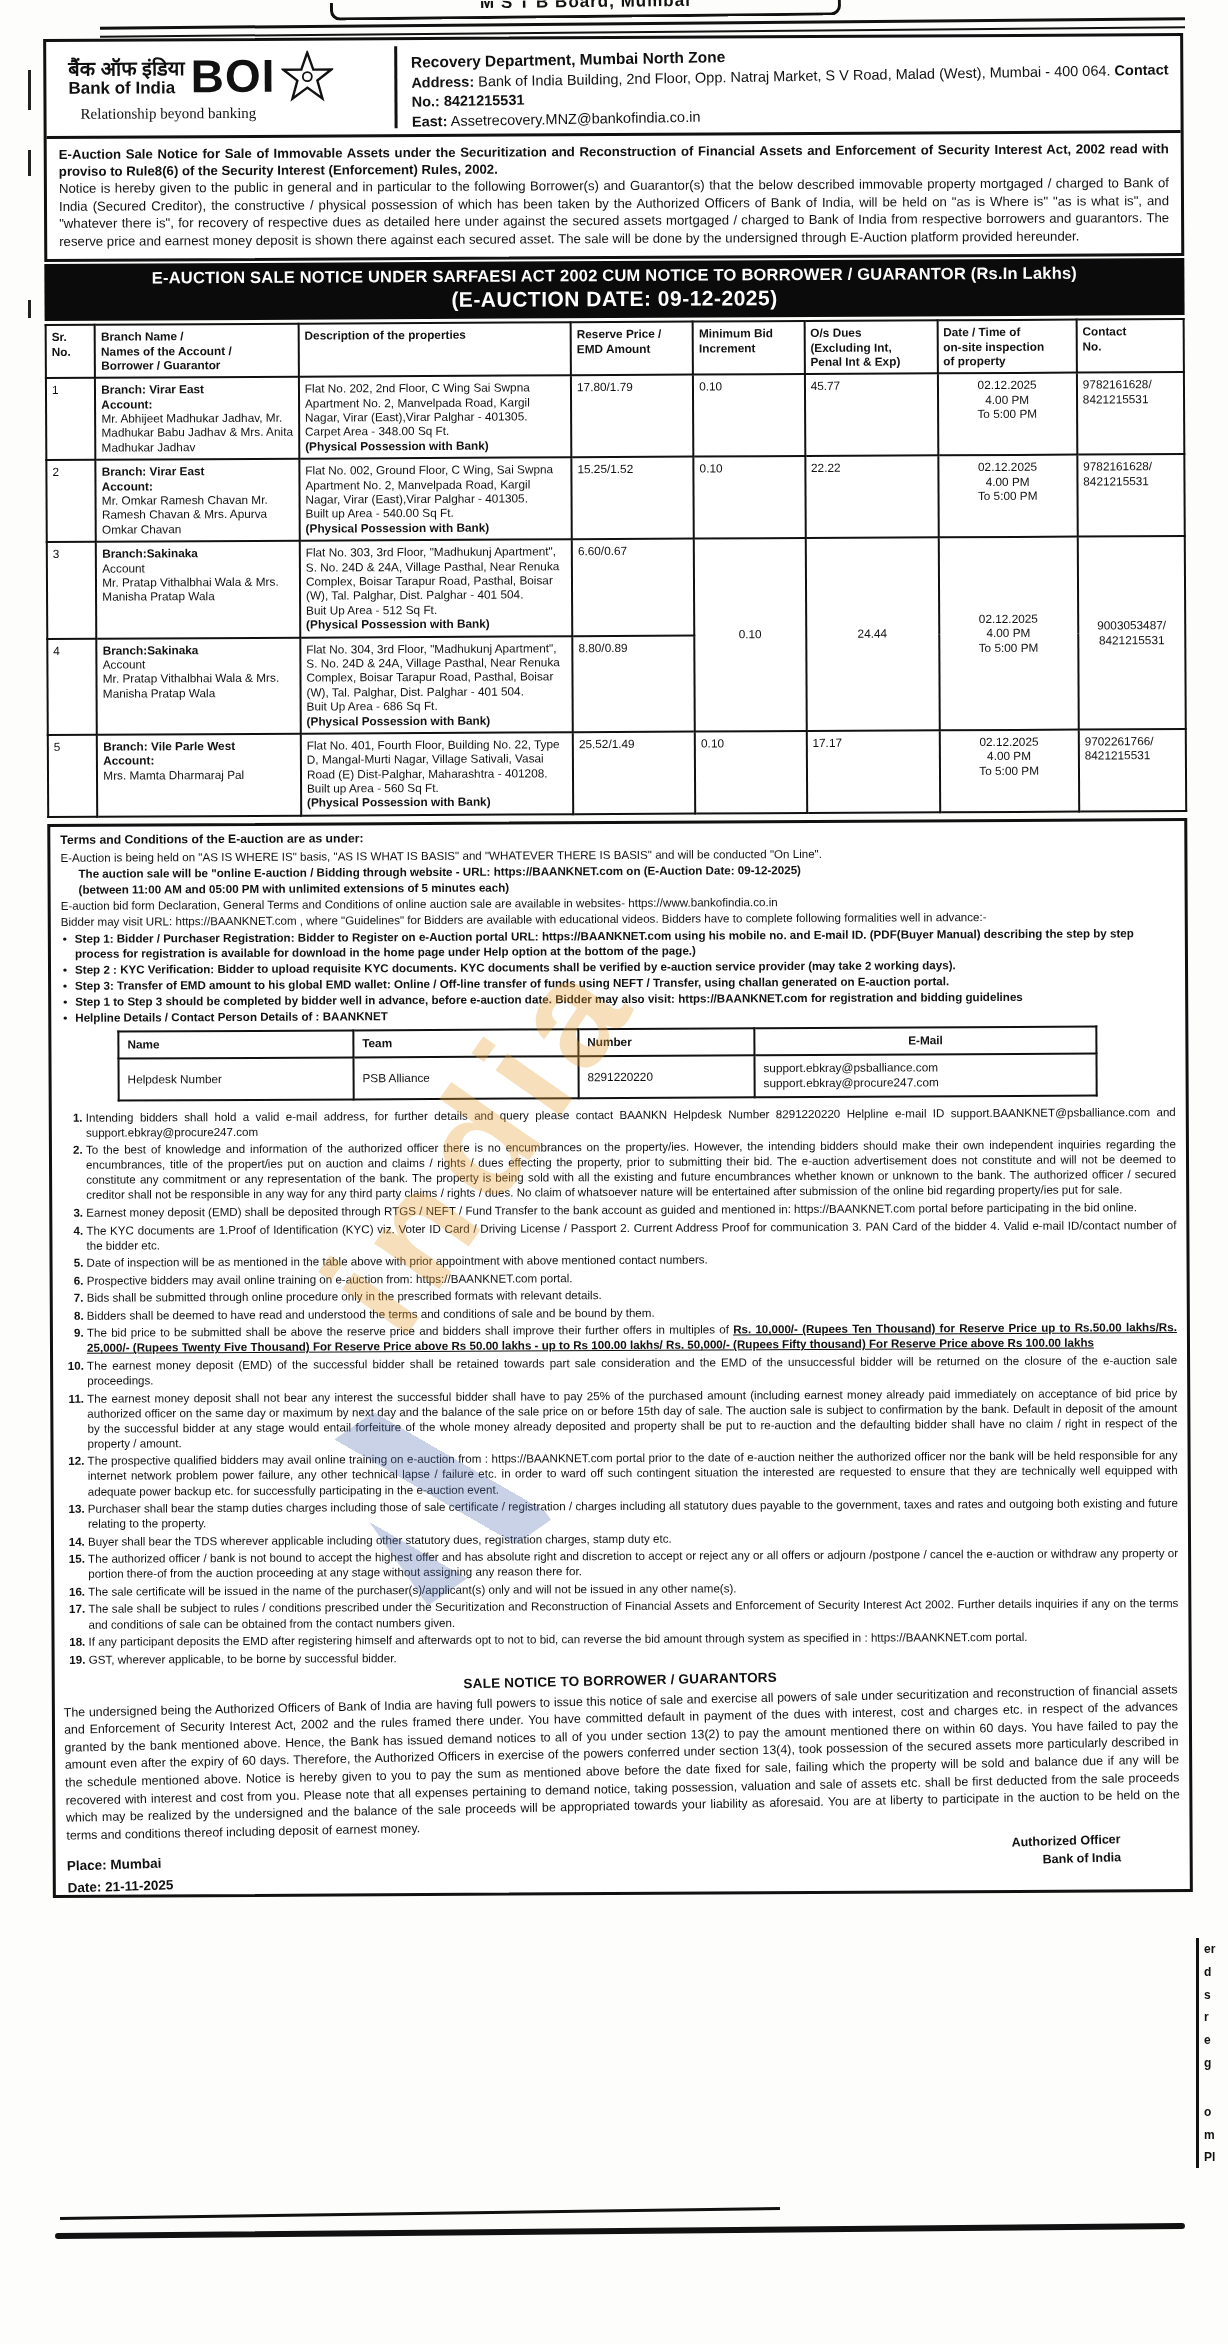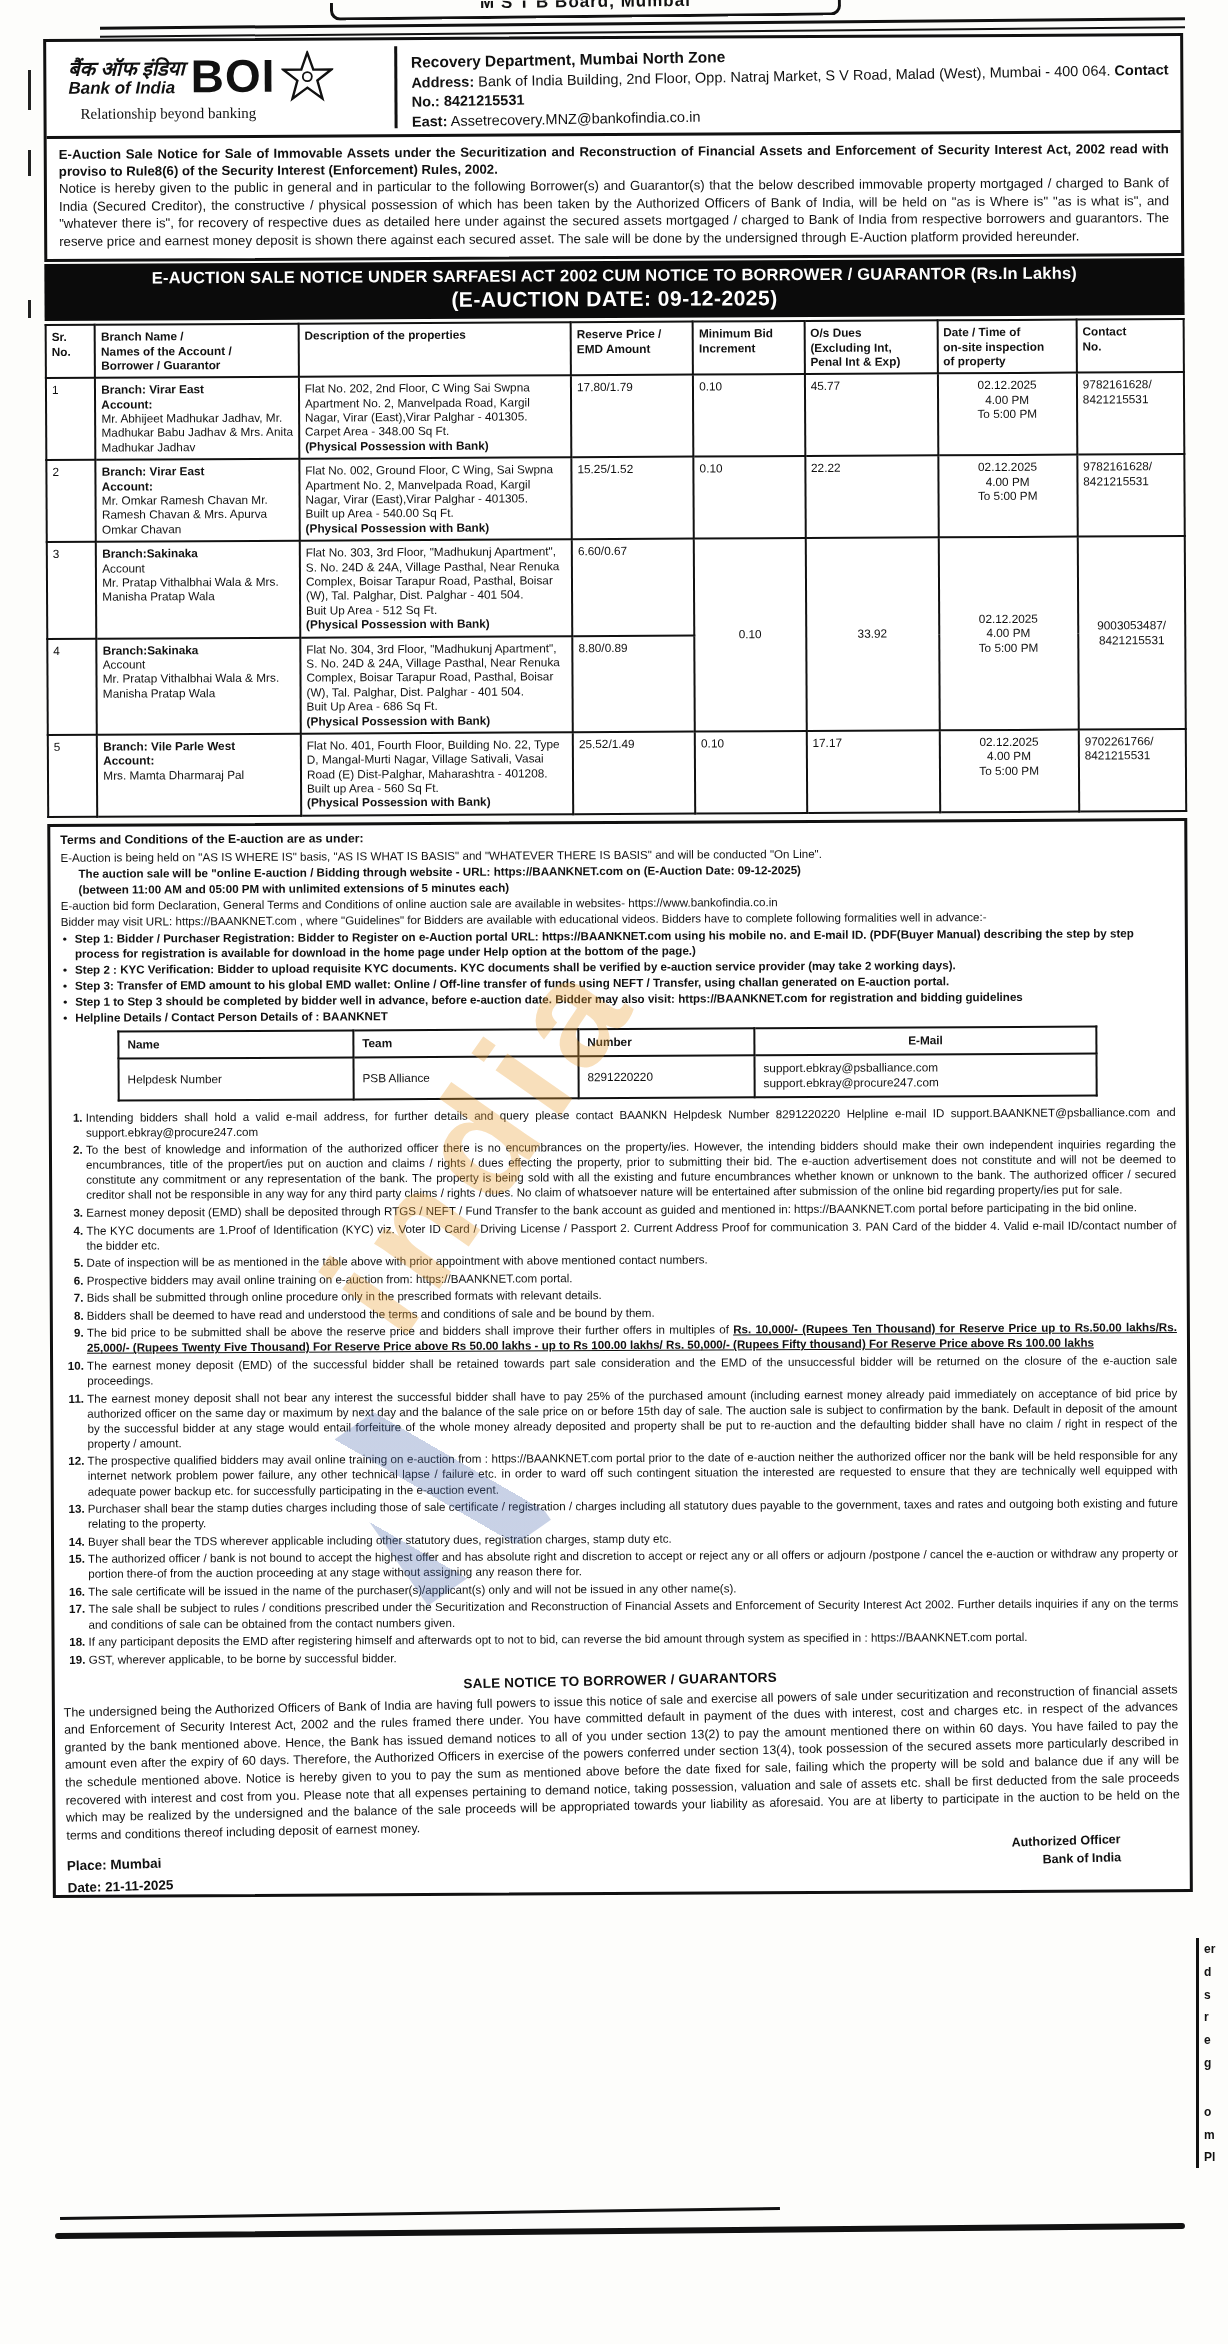--- a/index.html
+++ b/index.html
@@ -20,21 +20,21 @@
   }
   .top-frag span{display:block;margin-top:-8px;text-align:center;font-weight:700;font-size:17px;letter-spacing:1px;}
   .rule{position:absolute;background:#111;}
   .edge-dash{position:absolute;left:28px;width:3px;background:#222;}
   
   .doc{position:absolute;left:48px;top:36px;width:1140px;transform:rotate(-0.3deg);}
   .boxA{border:3px solid #111;background:#fff;}
   .hdr{display:flex;align-items:stretch;border-bottom:3px solid #111;}
   .logo{width:318px;padding:10px 8px 6px 22px;}
   .logo-row{display:flex;align-items:center;gap:6px;}
-  .logo-names{line-height:1.05;font-style:italic;}
+  .logo-names{line-height:1.05;}
   .logo-hindi{font-size:20px;font-weight:700;}
   .logo-eng{font-size:17px;font-weight:700;}
   .logo-boi{font-size:46px;font-weight:800;letter-spacing:1px;line-height:0.9;}
   .logo-tag{font-family:"Liberation Serif", serif;font-size:15px;margin-top:2px;margin-left:12px;}
   .vdiv{width:3px;background:#111;margin:6px 0;}
   .dept{flex:1;padding:8px 10px 6px 14px;font-size:14.5px;line-height:1.35;transform:rotate(-0.7deg);}
   .dept .t1{font-weight:700;font-size:15.5px;}
   .intro{padding:7px 12px 9px 12px;font-size:13.2px;line-height:1.32;text-align:justify;}
   .intro .lead{font-weight:700;}
   
@@ -235,21 +235,21 @@
           <div>Account</div>
           <div>Mr. Pratap Vithalbhai Wala &amp; Mrs. Manisha Pratap Wala</div>
         </td>
         <td>
           <div>Flat No. 303, 3rd Floor, "Madhukunj Apartment", S. No. 24D &amp; 24A, Village Pasthal, Near Renuka Complex, Boisar Tarapur Road, Pasthal, Boisar (W), Tal. Palghar, Dist. Palghar - 401 504.</div>
           <div>Buit Up Area - 512 Sq Ft.</div>
           <div class="poss">(Physical Possession with Bank)</div>
         </td>
         <td>6.60/0.67</td>
         <td rowspan="2" class="mid">0.10</td>
-        <td rowspan="2" class="mid">33.92</td>
+        <td rowspan="2" class="mid">24.44</td>
         <td rowspan="2" class="pre mid">02.12.2025
 4.00 PM
 To 5:00 PM</td>
         <td rowspan="2" class="pre mid">9003053487/
 8421215531</td>
       </tr>
       <tr>
         <td class="ctr">4</td>
         <td>
           <div class="branch">Branch:Sakinaka</div>

